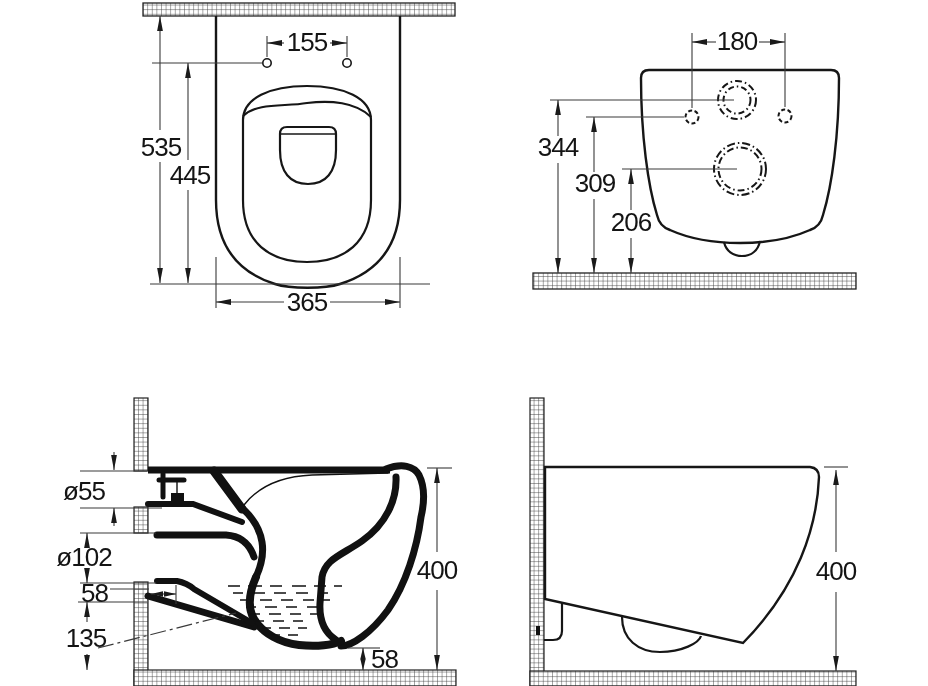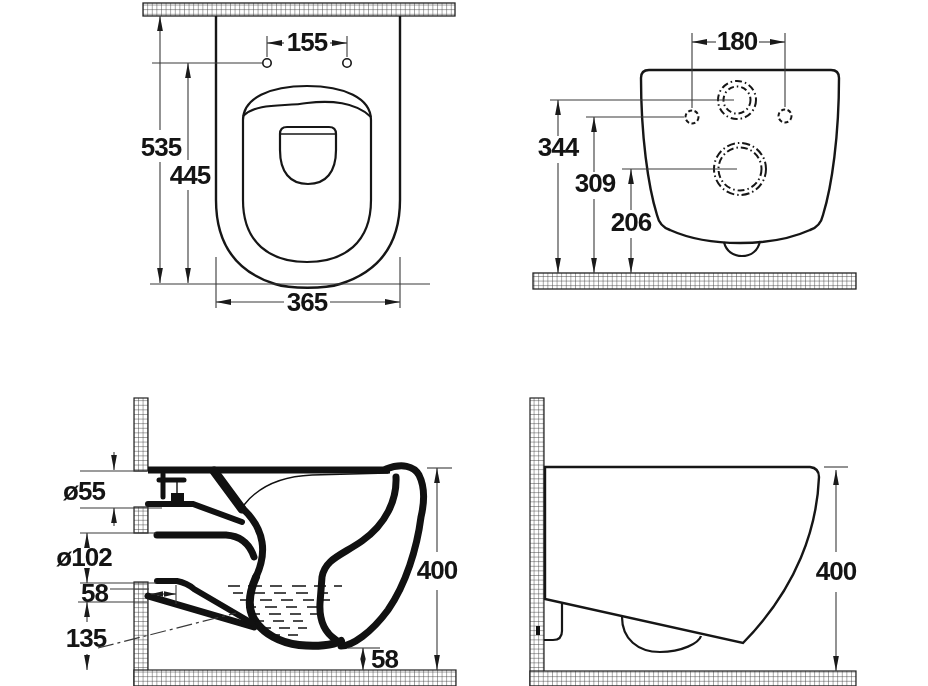--- a/index.html
+++ b/index.html
@@ -1,17 +1,17 @@
 <!DOCTYPE html>
 <html><head>
 <meta charset="utf-8">
 <style>
   html,body{margin:0;padding:0;background:#ffffff;}
   #canvas{position:relative;width:928px;height:686px;background:#ffffff;overflow:hidden;
-          font-family:"Liberation Sans", sans-serif;font-weight:bold;}
+          font-family:"Liberation Sans", sans-serif;}
   svg{display:block;}
   text{font-family:"Liberation Sans", sans-serif;fill:#141414;font-size:26px;letter-spacing:-1px;}
   .dimtxt{font-size:26px;}
 </style>
 </head>
 <body>
 
 <div id="canvas">
 <svg width="928" height="686" viewBox="0 0 928 686">
   <defs>

